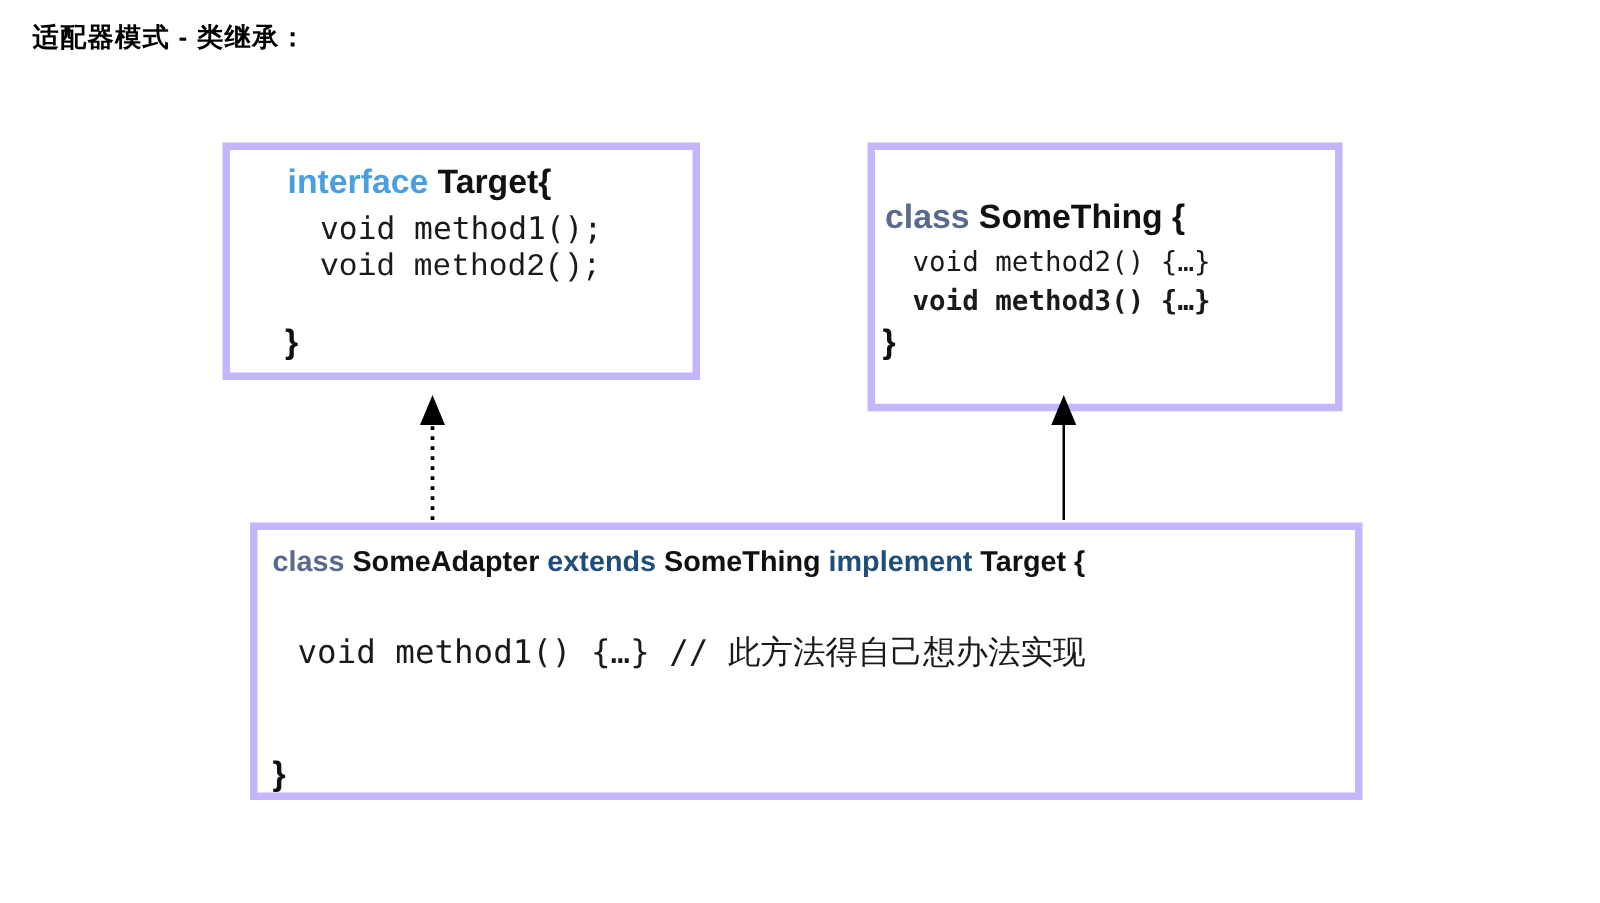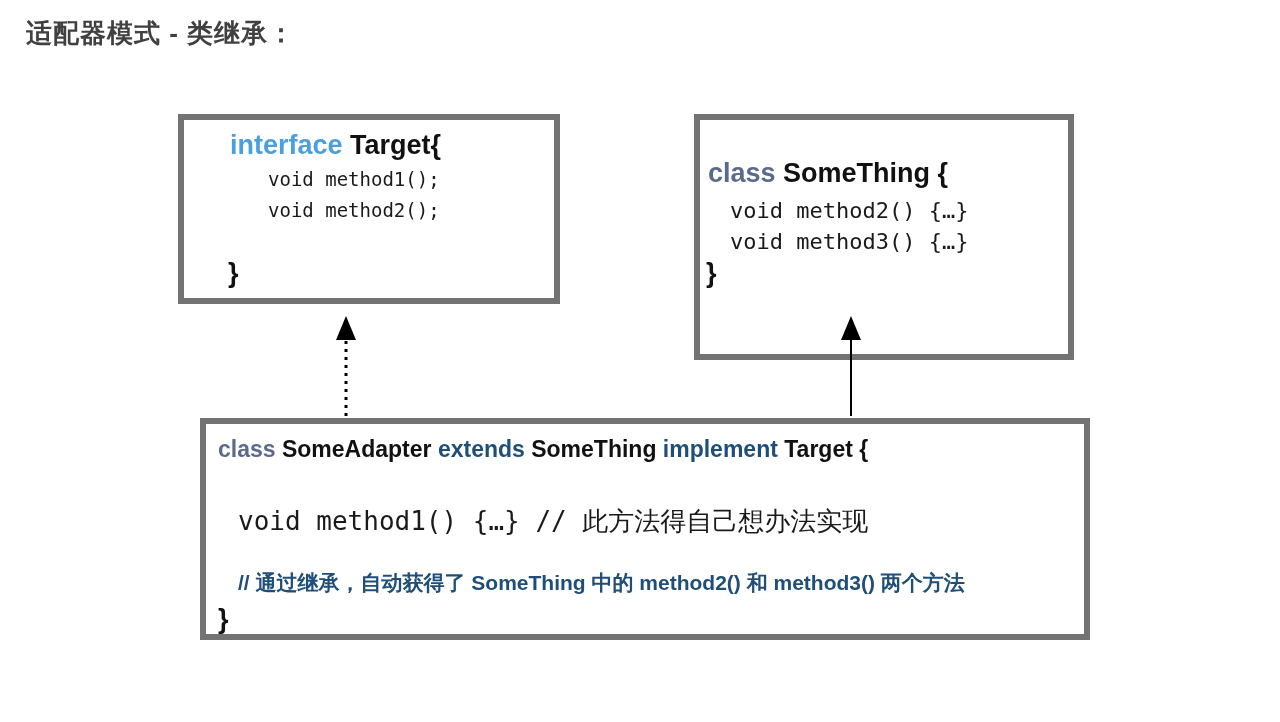--- a/index.html
+++ b/index.html
@@ -14,48 +14,48 @@
     overflow: hidden;
     font-family: "Liberation Sans", "DejaVu Sans", sans-serif;
     -webkit-font-smoothing: antialiased;
   }
 
   
   .slide-title {
     position: absolute;
     left: 26px;
     top: 16px;
-    font-size: 26px;
+    font-size: 21px;
     font-weight: 700;
-    color: #404040;
+    color: #000000;
     letter-spacing: 1px;
     white-space: nowrap;
   }
 
   
   .code-box {
     position: absolute;
     box-sizing: border-box;
     background: #ffffff;
-    border: 6px solid #737373;
+    border: 6px solid #c4b5fd;
   }
 
   
   #box-target {
     left: 178px;
     top: 114px;
     width: 382px;
     height: 190px;
   }
   
   #box-something {
     left: 694px;
     top: 114px;
     width: 380px;
-    height: 246px;
+    height: 215px;
   }
   
   #box-adapter {
     left: 200px;
     top: 418px;
     width: 890px;
     height: 222px;
   }
 
   
@@ -77,31 +77,31 @@
   }
 
   .brace {
     font-family: "Liberation Sans", "DejaVu Sans", sans-serif;
     font-weight: 700;
     color: #111111;
   }
 
   
   #box-target .sig     { position: absolute; left: 46px;  top: 10px;  font-size: 27px; }
-  #box-target .member  { position: absolute; left: 84px;  font-size: 19px; text-align: right; }
+  #box-target .member  { position: absolute; left: 72px;  font-size: 25px; text-align: right; }
   #box-target .m1 { top: 48px; }
-  #box-target .m2 { top: 79px; }
+  #box-target .m2 { top: 79px; font-family: Liberation Mono, monospace; }
   #box-target .m3 { top: 110px; }
   #box-target .brace   { position: absolute; left: 44px;  top: 138px; font-size: 27px; }
 
   
   #box-something .sig    { position: absolute; left: 8px;  top: 38px;  font-size: 27px; }
   #box-something .member { position: absolute; left: 30px; font-size: 22px; text-align: right; }
   #box-something .m2 { top: 78px; }
-  #box-something .m3 { top: 109px; }
+  #box-something .m3 { top: 109px; font-weight: bold; }
   #box-something .brace  { position: absolute; left: 6px;  top: 138px; font-size: 27px; }
 
   
   #box-adapter .sig {
     position: absolute;
     left: 12px;
     top: 12px;
     font-size: 23px;
   }
   #box-adapter .member {
@@ -164,21 +164,20 @@
   <div class="sig">
     <span class="kw-class">class</span>
     <span>SomeAdapter</span>
     <span class="kw-rel">extends</span>
     <span>SomeThing</span>
     <span class="kw-rel">implement</span>
     <span>Target</span>
     <span>{</span>
   </div>
   <div class="member">void method1() {…} // 此方法得自己想办法实现</div>
-  <div class="note">// 通过继承，自动获得了 SomeThing 中的 method2() 和 method3() 两个方法</div>
   <div class="brace">}</div>
 </div>
 
 <svg class="arrow" id="arrow-implements" width="52" height="106">
   <line x1="26" y1="104" x2="26" y2="26" stroke="#000000" stroke-width="3" stroke-dasharray="3,5" stroke-linecap="butt"></line>
   <polygon points="26,4 36,28 16,28" fill="#000000"></polygon>
 </svg>
 
 <svg class="arrow" id="arrow-extends" width="52" height="106">
   <line x1="26" y1="104" x2="26" y2="24" stroke="#000000" stroke-width="2"></line>

